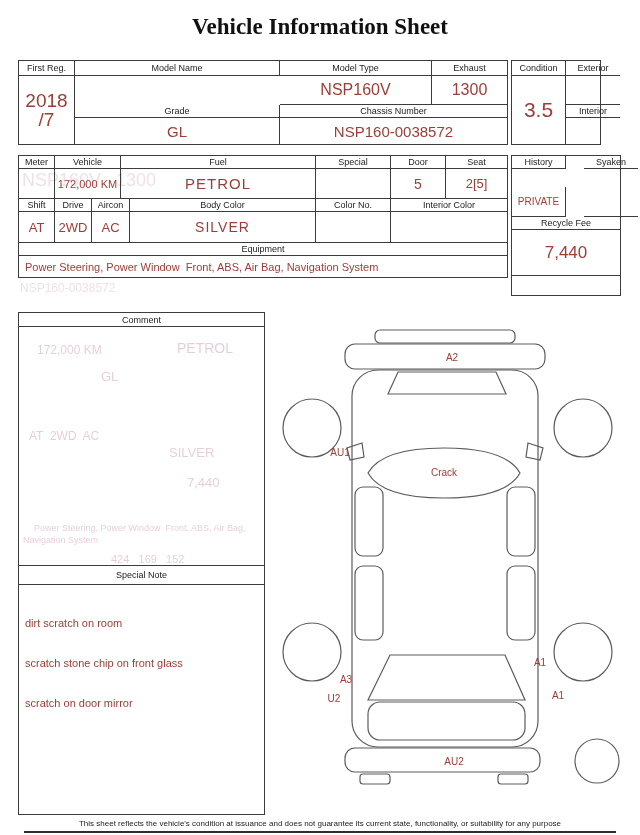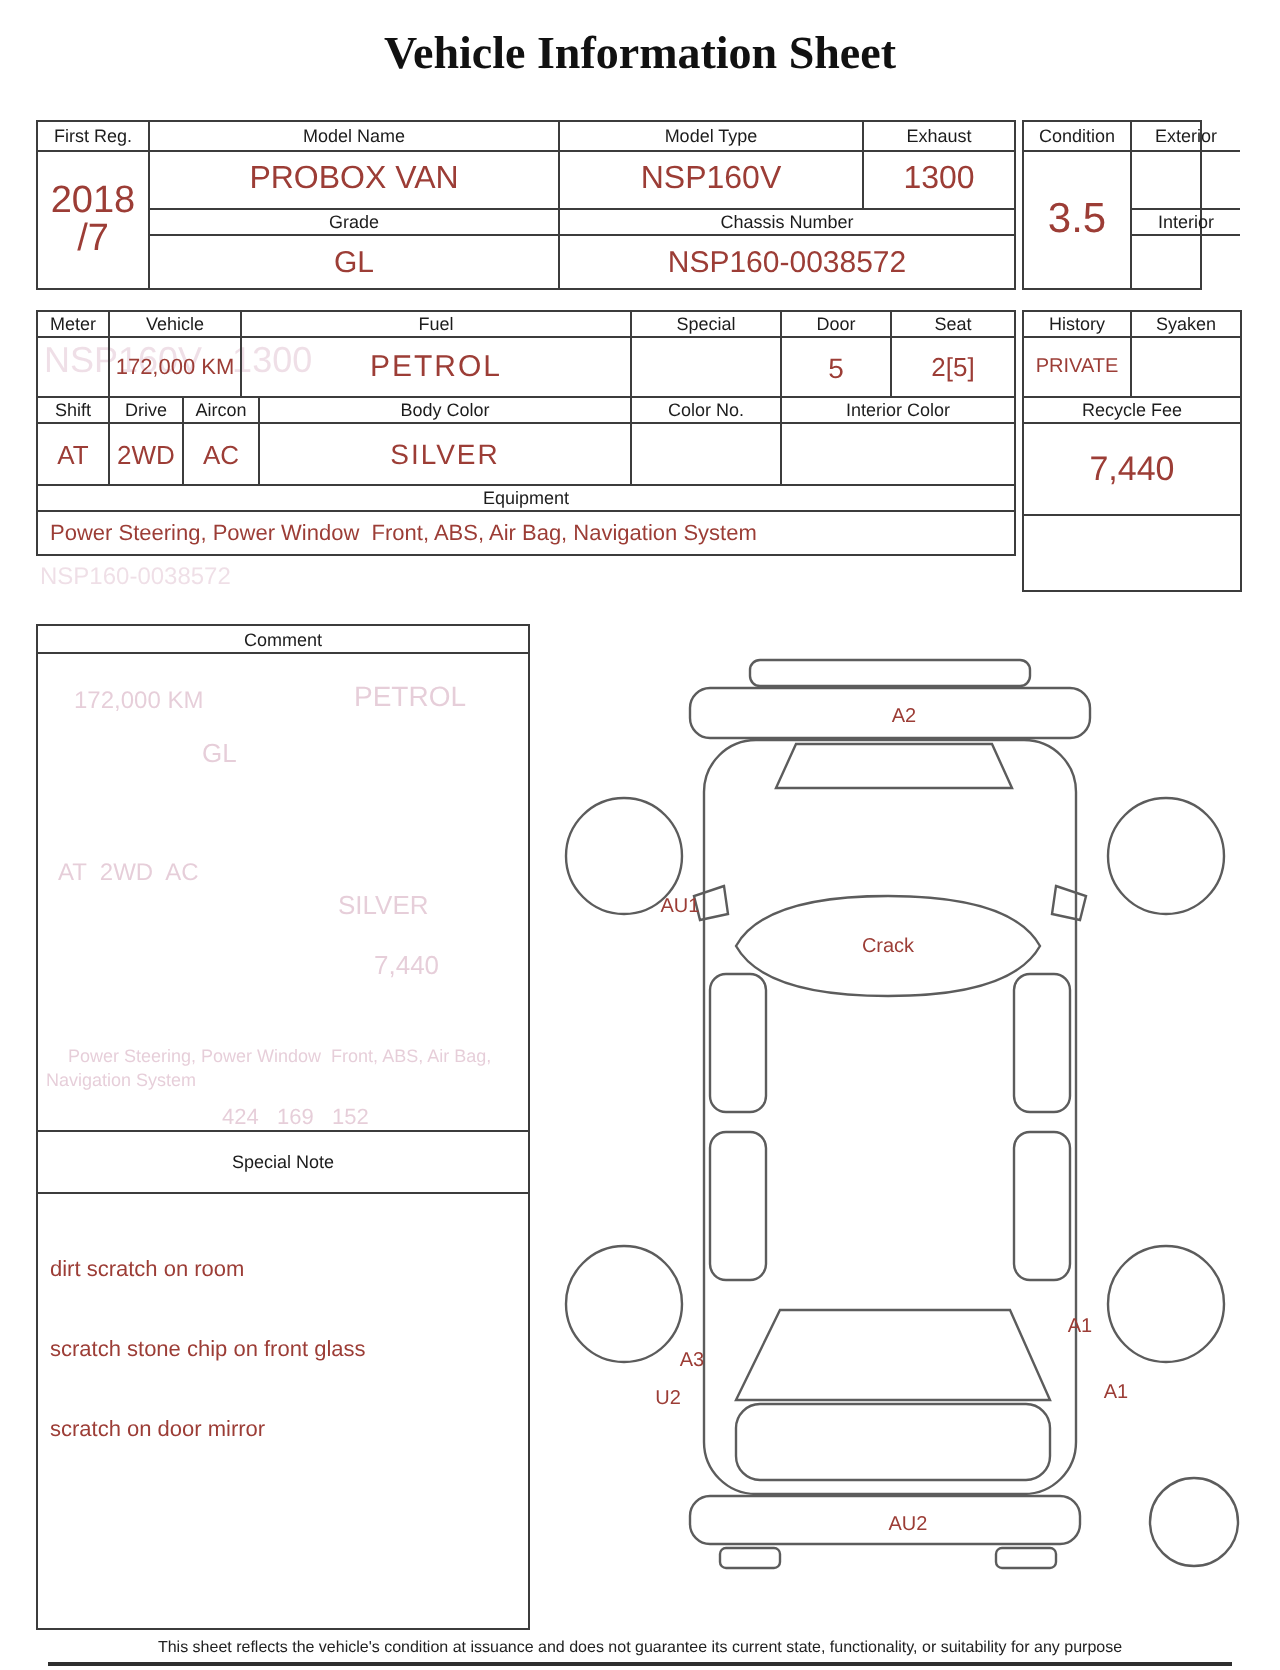--- a/index.html
+++ b/index.html
@@ -54,21 +54,20 @@
   <div class="tbl" style="left:18px; top:60px; width:490px; height:85px; grid-template-columns:56px 205px 152px 75px; grid-template-rows:15px 29px 13px 26px;">
     <div class="cell lbl br bb" style="grid-area:1/1/2/2">First Reg.</div>
     <div class="cell lbl br bb" style="grid-area:1/2/2/3">Model Name</div>
     <div class="cell lbl br bb" style="grid-area:1/3/2/4">Model Type</div>
     <div class="cell lbl bb" style="grid-area:1/4/2/5">Exhaust</div>
 
     <div class="cell val br fs19" style="grid-area:2/1/5/2; flex-direction:column; line-height:19px;">
       <span>2018</span>
       <span>/7</span>
     </div>
-    <div class="cell val br bb fs16" style="grid-area:2/2/3/3">PROBOX VAN</div>
     <div class="cell val br bb fs16" style="grid-area:2/3/3/4">NSP160V</div>
     <div class="cell val bb fs16" style="grid-area:2/4/3/5">1300</div>
 
     <div class="cell lbl br bb" style="grid-area:3/2/4/3">Grade</div>
     <div class="cell lbl bb" style="grid-area:3/3/4/5">Chassis Number</div>
     <div class="cell val br fs15" style="grid-area:4/2/5/3">GL</div>
     <div class="cell val fs15" style="grid-area:4/3/5/5">NSP160-0038572</div>
   </div>
 
   <div class="tbl" style="left:511px; top:60px; width:90px; height:85px; grid-template-columns:54px 54px; grid-template-rows:15px 29px 13px 26px;">
@@ -109,21 +108,21 @@
       <div class="cell val br bb fs13">AC</div>
       <div class="cell val br bb fs14" style="letter-spacing:1px;">SILVER</div>
       <div class="cell br bb"></div>
       <div class="cell bb"></div>
     </div>
     <div class="cell lbl bb" style="height:13px;">Equipment</div>
     <div class="cell val left-align fs11" style="height:21px;">Power Steering, Power Window  Front, ABS, Air Bag, Navigation System</div>
   </div>
 
   <div class="stack" style="left:511px; top:155px; width:110px; height:141px;">
-    <div class="grid" style="grid-template-columns:54px 54px; grid-template-rows:13px 30px;">
+    <div class="grid" style="grid-template-columns:54px 54px; grid-template-rows:13px 30px;gap:18px;">
       <div class="cell lbl br bb">History</div>
       <div class="cell lbl bb">Syaken</div>
       <div class="cell val br bb fs10">PRIVATE</div>
       <div class="cell bb"></div>
     </div>
     <div class="grid" style="grid-template-columns:108px; grid-template-rows:13px 46px;">
       <div class="cell lbl bb">Recycle Fee</div>
       <div class="cell val bb fs17">7,440</div>
     </div>
   </div>
@@ -134,21 +133,21 @@
       <span class="ghost" style="left:18px; top:16px; font-size:12px;">172,000 KM</span>
       <span class="ghost" style="left:158px; top:13px; font-size:14px;">PETROL</span>
       <span class="ghost" style="left:82px; top:42px; font-size:13px;">GL</span>
       <span class="ghost" style="left:10px; top:102px; font-size:12px;">AT  2WD  AC</span>
       <span class="ghost" style="left:150px; top:118px; font-size:13px;">SILVER</span>
       <span class="ghost" style="left:168px; top:148px; font-size:13px;">7,440</span>
       <span class="ghost" style="left:4px; top:196px; font-size:9px;margin-left:11px;">Power Steering, Power Window  Front, ABS, Air Bag,</span>
       <span class="ghost" style="left:4px; top:208px; font-size:9px;">Navigation System</span>
       <span class="ghost" style="left:92px; top:226px; font-size:11px;">424   169   152</span>
     </div>
-    <div class="cell lbl bt bb" style="height:32px;">Special Note</div>
+    <div class="cell lbl bt bb" style="height:20px;">Special Note</div>
     <div class="notes val fs11" style="padding:6px 6px; line-height:13px;">
       <div>dirt scratch on room</div>
       <div>scratch stone chip on front glass</div>
       <div>scratch on door mirror</div>
     </div>
   </div>
 
   <svg style="position:absolute; left:262px; top:315px;" width="368" height="485" viewBox="0 0 368 485">
 
     <rect class="car-line" x="113" y="15" width="140" height="13" rx="5"></rect>

